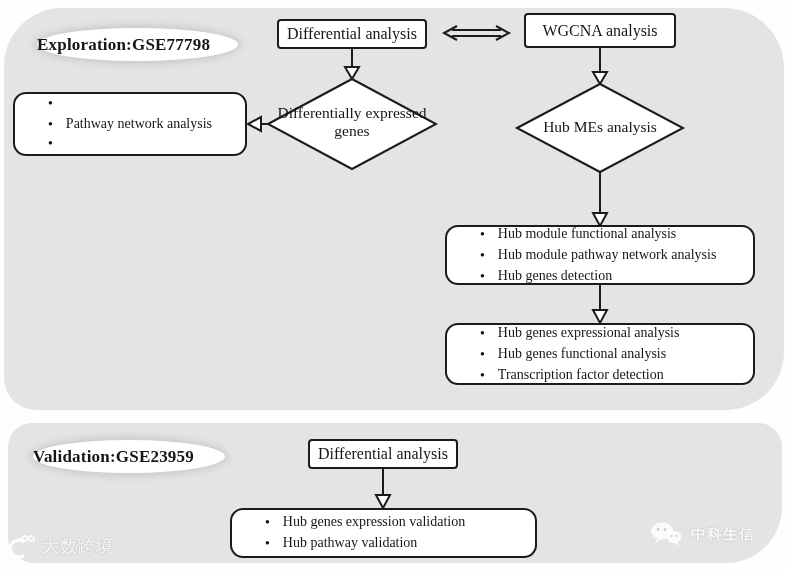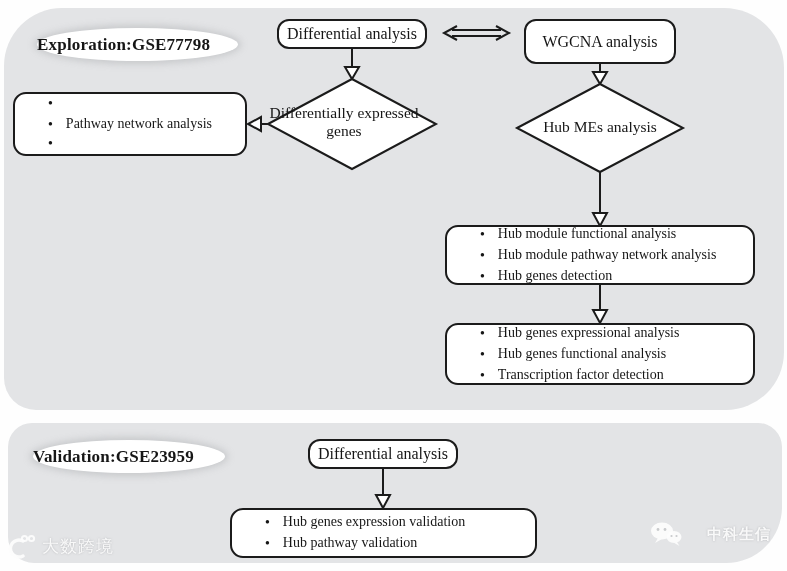--- a/index.html
+++ b/index.html
@@ -24,21 +24,21 @@
     border-radius:50%;
     display:flex; align-items:center; justify-content:flex-start;
     font-weight:bold; font-size:17px; letter-spacing:0.2px;
     box-shadow:0 0 7px 3px rgba(150,152,155,0.35);
     white-space:nowrap;
   }
   .node {
     position:absolute; z-index:3;
     background:var(--node-fill,#fff);
     border:2px solid var(--line,#1b1b1b);
-    border-radius:12px;
+    border-radius:4px;
     display:flex; align-items:center; justify-content:center;
     font-size:16px; white-space:nowrap;
   }
   .list-box {
     position:absolute; z-index:3;
     background:var(--node-fill,#fff);
     border:2px solid var(--line,#1b1b1b);
     border-radius:13px;
     display:flex; flex-direction:column; justify-content:center;
     padding:3px 6px 3px 33px;
@@ -56,21 +56,21 @@
     pointer-events:none;
   }
   .watermark {
     position:absolute; z-index:4;
     display:flex; align-items:center;
     color:rgba(253,253,253,0.92);
     text-shadow:0 0 2px rgba(140,142,145,0.55);
     font-family:"DejaVu Sans", sans-serif;
   }
   #wm-left  { left:8px;  top:533px; gap:6px; font-size:17px; font-weight:normal; letter-spacing:1px; }
-  #wm-right { left:650px; top:521px; gap:25px; font-size:15px; font-weight:bold; letter-spacing:1px; }
+  #wm-right { left:650px; top:521px; gap:9px; font-size:15px; font-weight:bold; letter-spacing:1px; }
   .wm-icon { flex:0 0 auto; }
 </style>
 </head>
 <body>
 
 <div class="panel" id="panel-exploration"></div>
 <div class="panel" id="panel-validation"></div>
 
 <svg class="overlay" width="787" height="571" viewBox="0 0 787 571">
   <g stroke="#1b1b1b" stroke-width="2" fill="none">
@@ -119,25 +119,25 @@
 </svg>
 
 <div class="ellipse" style="left:37px; top:28px; width:201px; height:33px;">
   <span>Exploration:GSE77798</span>
 </div>
 
 <div class="node" style="left:277px; top:19px; width:150px; height:30px;">
   <span>Differential analysis</span>
 </div>
 
-<div class="node" style="left:524px; top:19px; width:152px; height:45px;">
+<div class="node" style="left:524px; top:13px; width:152px; height:35px;">
   <span>WGCNA analysis</span>
 </div>
 
-<div class="diamond-label" style="left:264px; top:104px; width:160px;">Differentially expressed genes</div>
+<div class="diamond-label" style="left:272px; top:104px; width:160px;">Differentially expressed genes</div>
 
 <div class="diamond-label" style="left:520px; top:118px; width:160px;">Hub MEs analysis</div>
 
 <div class="list-box" style="left:13px; top:92px; width:234px; height:64px;">
     <div class="bullet-item">
       <span class="dot">●</span>
     </div>
     <div class="bullet-item">
       <span class="dot">●</span>
       <span>Pathway network analysis</span>

